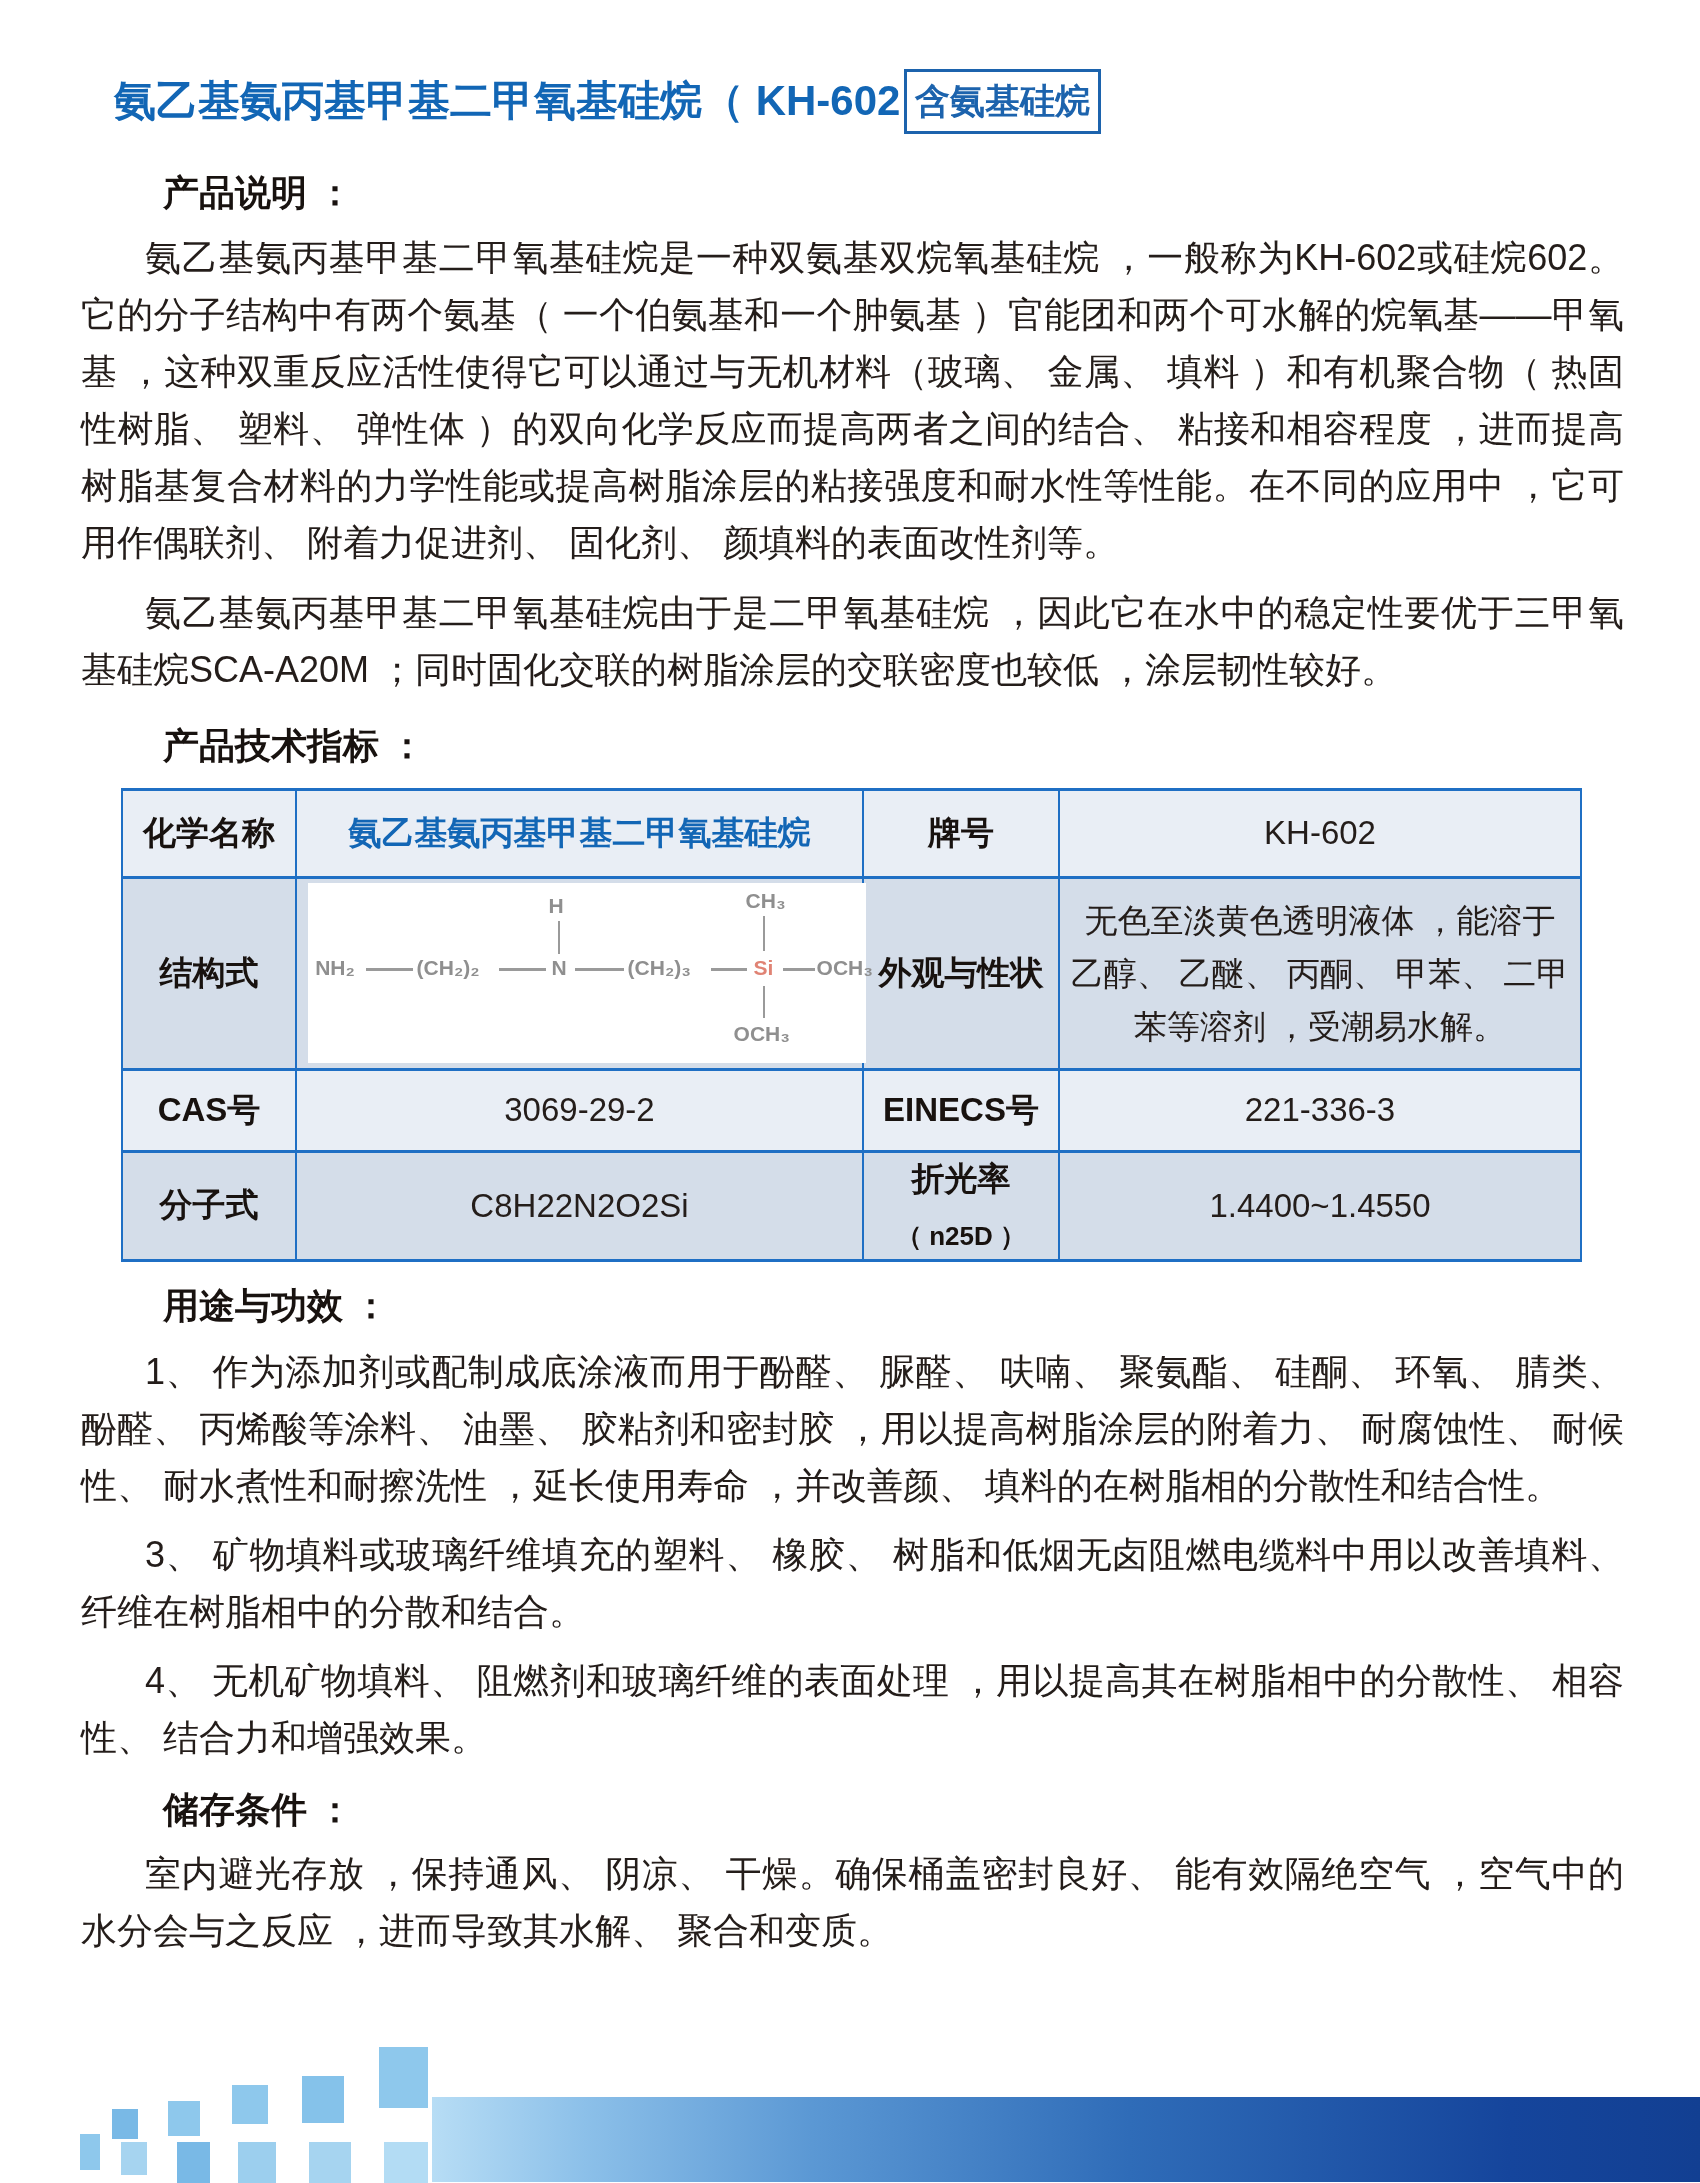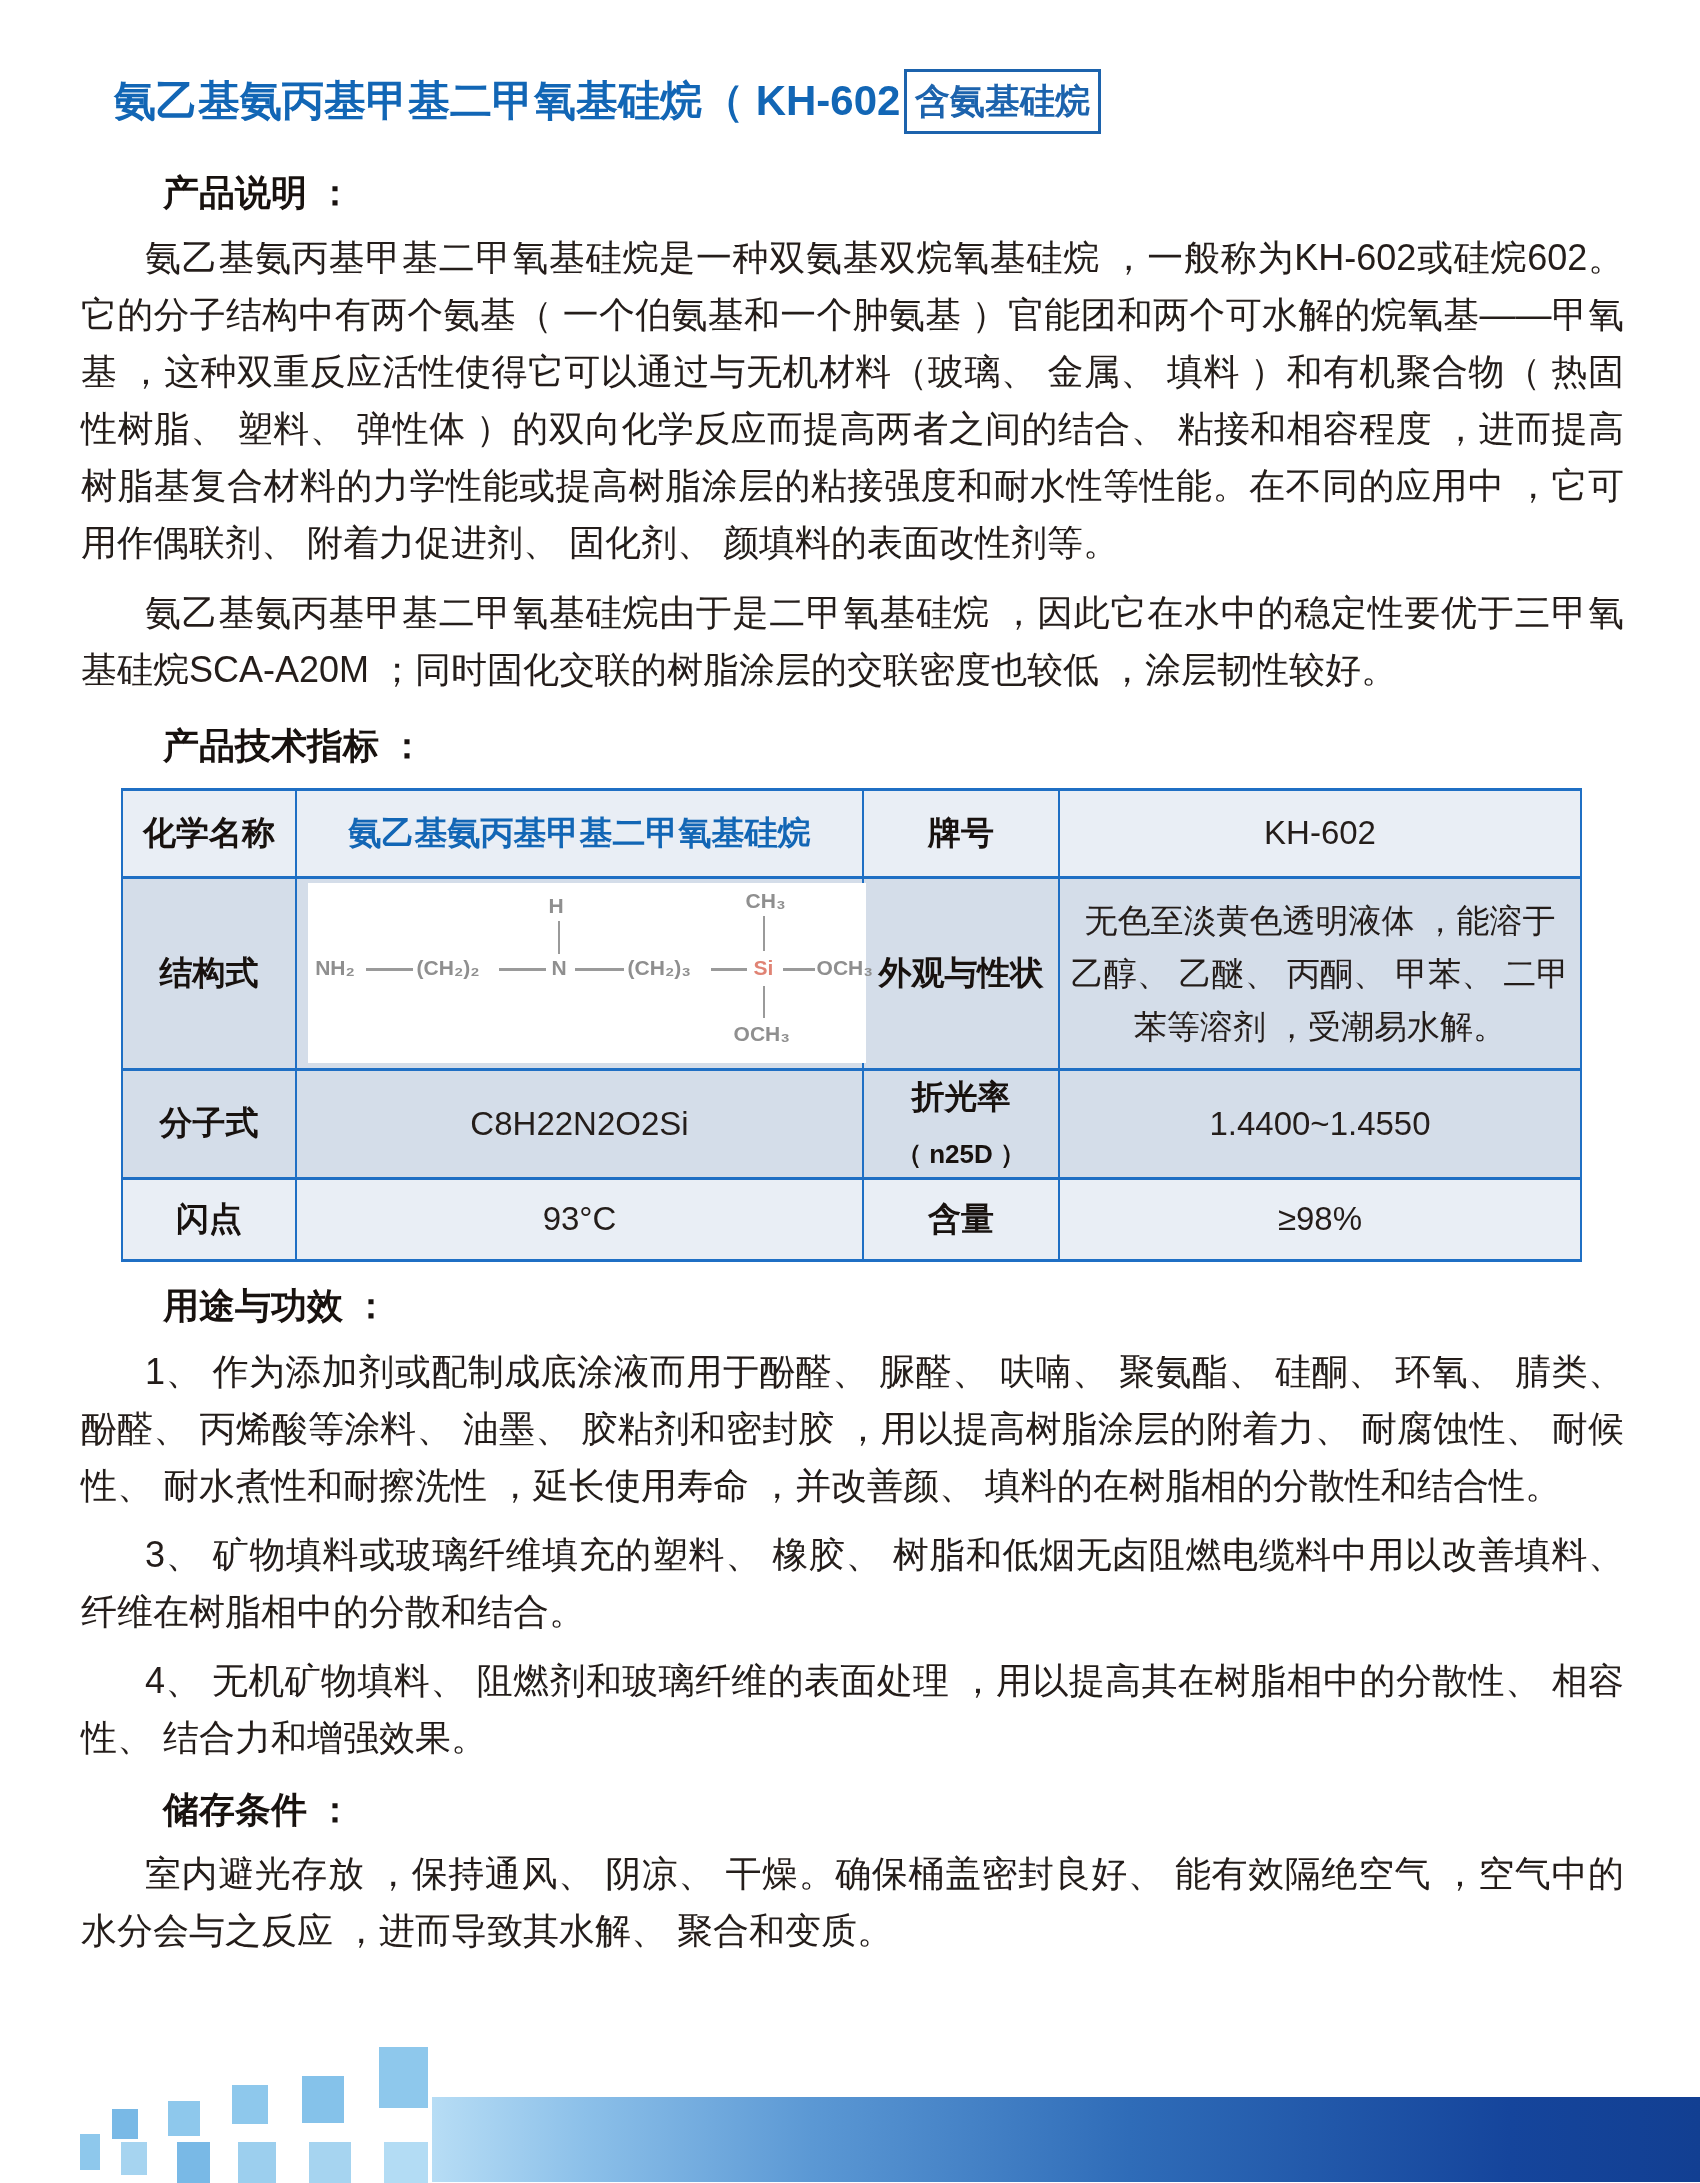--- a/index.html
+++ b/index.html
@@ -119,34 +119,34 @@
           <div class="bond-v" style="left:455px;top:33px;height:35px;"></div>
           <div class="bond-v" style="left:455px;top:103px;height:32px;"></div>
           <span class="ftok" style="left:426px;top:139px;">OCH₃</span>
           <div class="bond-h" style="left:475px;top:85px;width:32px;"></div>
           <span class="ftok" style="left:509px;top:73px;">OCH₃</span>
         </div>
       </td>
       <td class="lbl">外观与性状</td>
       <td class="appearance">无色至淡黄色透明液体 ，能溶于乙醇、 乙醚、 丙酮、 甲苯、 二甲苯等溶剂 ，受潮易水解。</td>
     </tr>
+    <tr class="light r3">
+      <td class="lbl">CAS号</td>
+      <td>3069-29-2</td>
+      <td class="lbl">EINECS号</td>
+      <td>221-336-3</td>
+    </tr>
     <tr class="dark r4">
       <td class="lbl">分子式</td>
       <td>C8H22N2O2Si</td>
       <td class="lbl">
         <span>折光率</span>
         <span class="lbl-sub">（ n25D ）</span>
       </td>
       <td>1.4400~1.4550</td>
-    </tr>
-    <tr class="light r5">
-      <td class="lbl">闪点</td>
-      <td>93°C</td>
-      <td class="lbl">含量</td>
-      <td>≥98%</td>
     </tr>
   </tbody>
     </table>
 
   <h2 class="sec">用途与功效 ：</h2>
   <p class="body item">1、 作为添加剂或配制成底涂液而用于酚醛、 脲醛、 呋喃、 聚氨酯、 硅酮、 环氧、 腈类、 酚醛、 丙烯酸等涂料、 油墨、 胶粘剂和密封胶 ，用以提高树脂涂层的附着力、 耐腐蚀性、 耐候性、 耐水煮性和耐擦洗性 ，延长使用寿命 ，并改善颜、 填料的在树脂相的分散性和结合性。</p>
   <p class="body item">3、 矿物填料或玻璃纤维填充的塑料、 橡胶、 树脂和低烟无卤阻燃电缆料中用以改善填料、 纤维在树脂相中的分散和结合。</p>
   <p class="body item">4、 无机矿物填料、 阻燃剂和玻璃纤维的表面处理 ，用以提高其在树脂相中的分散性、 相容性、 结合力和增强效果。</p>
 
   <h2 class="sec">储存条件 ：</h2>

